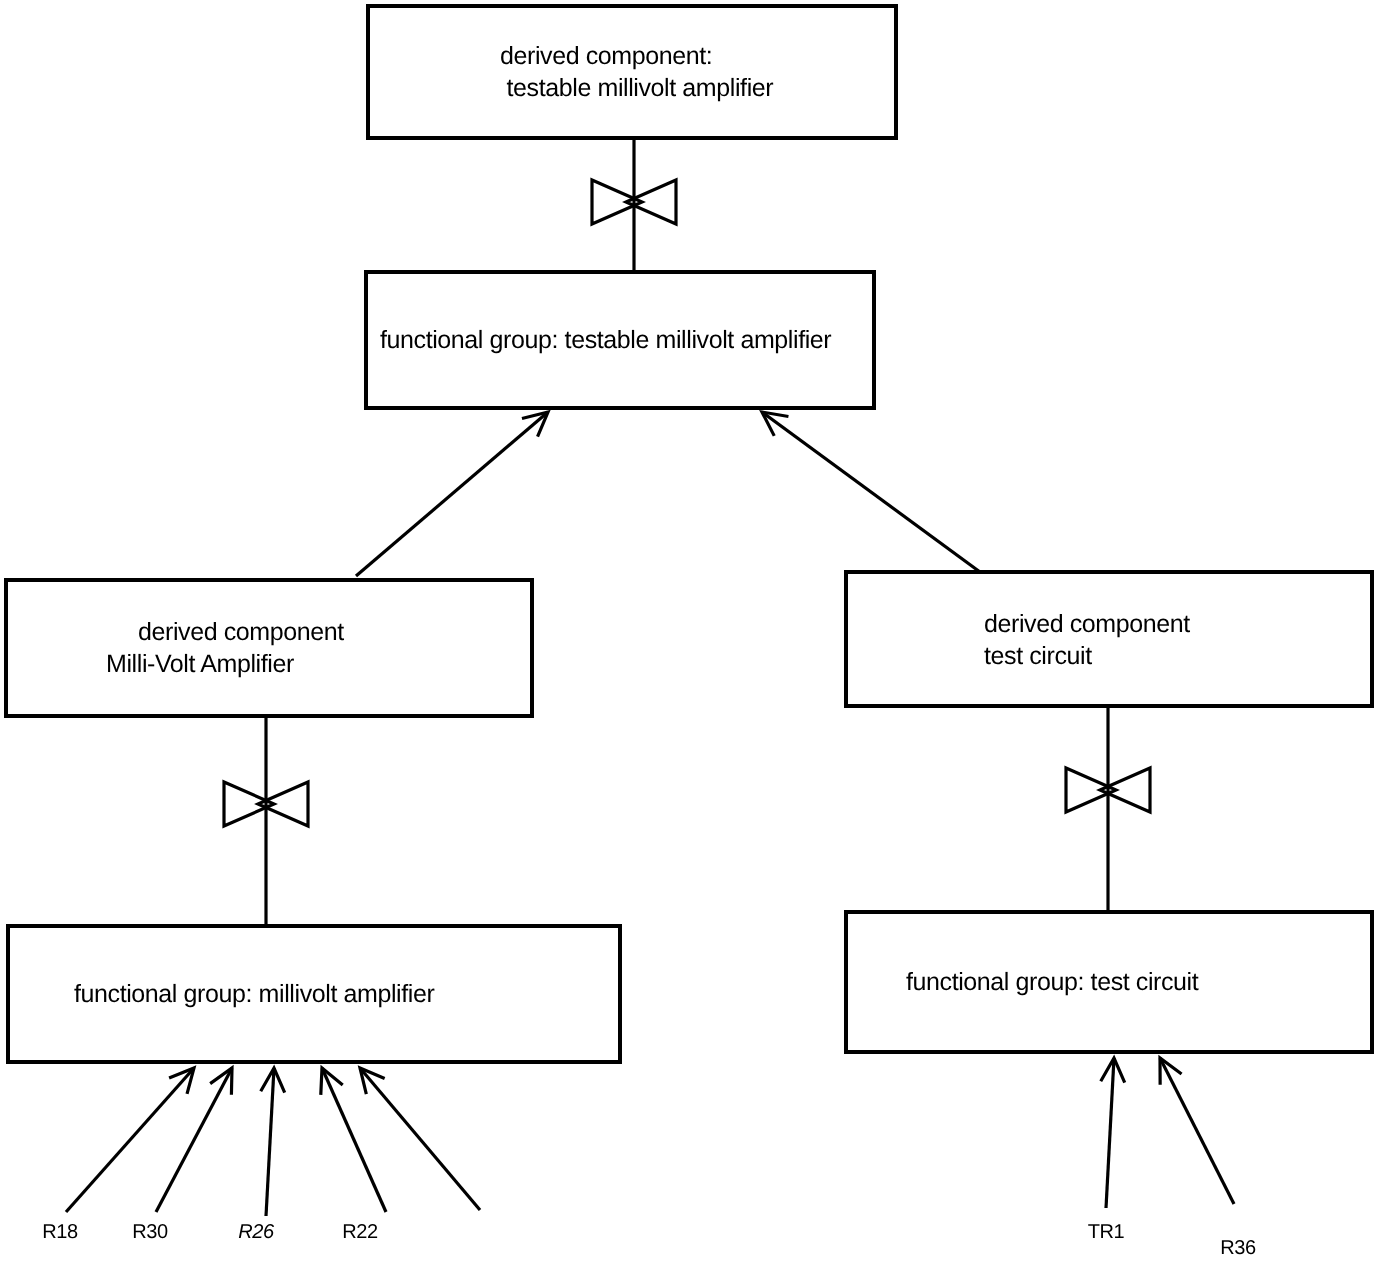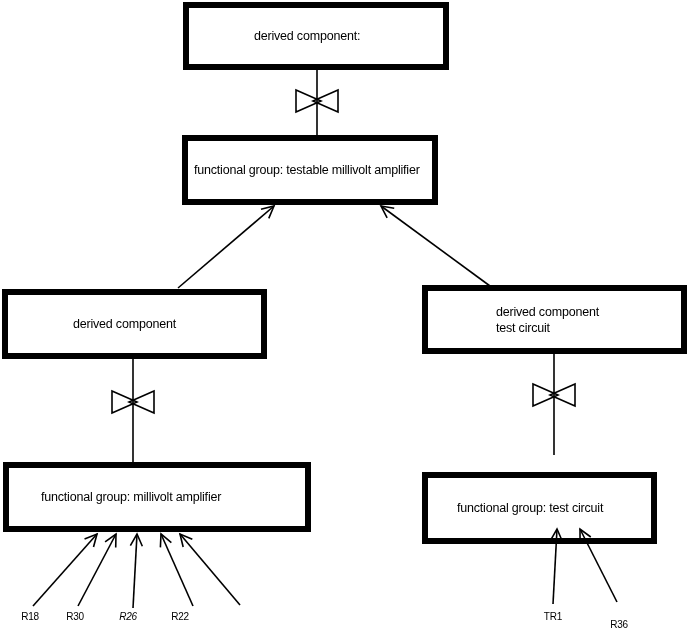--- a/index.html
+++ b/index.html
@@ -17,21 +17,21 @@
   }
   svg.wires {
     position: absolute; left: 0; top: 0;
     width: 698px; height: 631px;
     z-index: 3; pointer-events: none;
   }
   .box {
     position: absolute;
     z-index: 2;
     background: #ffffff;
-    border: 6px solid #000000;
+    border: 2px solid #000000;
     box-sizing: border-box;
     display: flex;
     flex-direction: column;
     justify-content: center;
     font-size: 12.5px;
     letter-spacing: -0.2px;
     line-height: 16px;
   }
   .box .line { white-space: pre; }
   .indent16 { margin-left: 16px; }
@@ -82,40 +82,42 @@
     <line x1="133" y1="608" x2="137" y2="534" marker-end="url(#arrowhead)"></line>
     <line x1="193" y1="606" x2="161" y2="534" marker-end="url(#arrowhead)"></line>
     <line x1="240" y1="605" x2="180" y2="534" marker-end="url(#arrowhead)"></line>
 
     <line x1="553" y1="604" x2="557" y2="529" marker-end="url(#arrowhead)"></line>
     <line x1="617" y1="602" x2="580" y2="529" marker-end="url(#arrowhead)"></line>
   </svg>
 
   <div class="box" style="left:183px; top:2px; width:266px; height:68px; padding-left:65px;">
     <div class="line">derived component:</div>
+    <div class="line"> testable millivolt amplifier</div>
   </div>
 
   <div class="box" style="left:182px; top:135px; width:256px; height:70px; padding-left:6px;">
     <div class="line">functional group: testable millivolt amplifier</div>
   </div>
 
   <div class="box" style="left:2px; top:289px; width:265px; height:70px; padding-left:49px;">
     <div class="line indent16">derived component</div>
+    <div class="line">Milli-Volt Amplifier</div>
   </div>
 
   <div class="box" style="left:3px; top:462px; width:308px; height:70px; padding-left:32px;">
     <div class="line">functional group: millivolt amplifier</div>
   </div>
 
   <div class="box" style="left:422px; top:285px; width:265px; height:69px; padding-left:68px;">
     <div class="line">derived component</div>
     <div class="line">test circuit</div>
   </div>
 
-  <div class="box" style="left:422px; top:455px; width:235px; height:72px; padding-left:29px;margin-top:17px;">
+  <div class="box" style="left:422px; top:455px; width:265px; height:72px; padding-left:29px;">
     <div class="line">functional group: test circuit</div>
   </div>
 
   <div class="comp-label" style="left:30px;  top:611px;">R18</div>
   <div class="comp-label" style="left:75px;  top:611px;">R30</div>
   <div class="comp-label" style="left:128px; top:611px;font-style:italic;">R26</div>
   <div class="comp-label" style="left:180px; top:611px;">R22</div>
   <div class="comp-label" style="left:223px; top:643px;text-decoration:underline;">IC1</div>
   <div class="comp-label" style="left:553px; top:611px;">TR1</div>
   <div class="comp-label" style="left:619px; top:619px;">R36</div>

